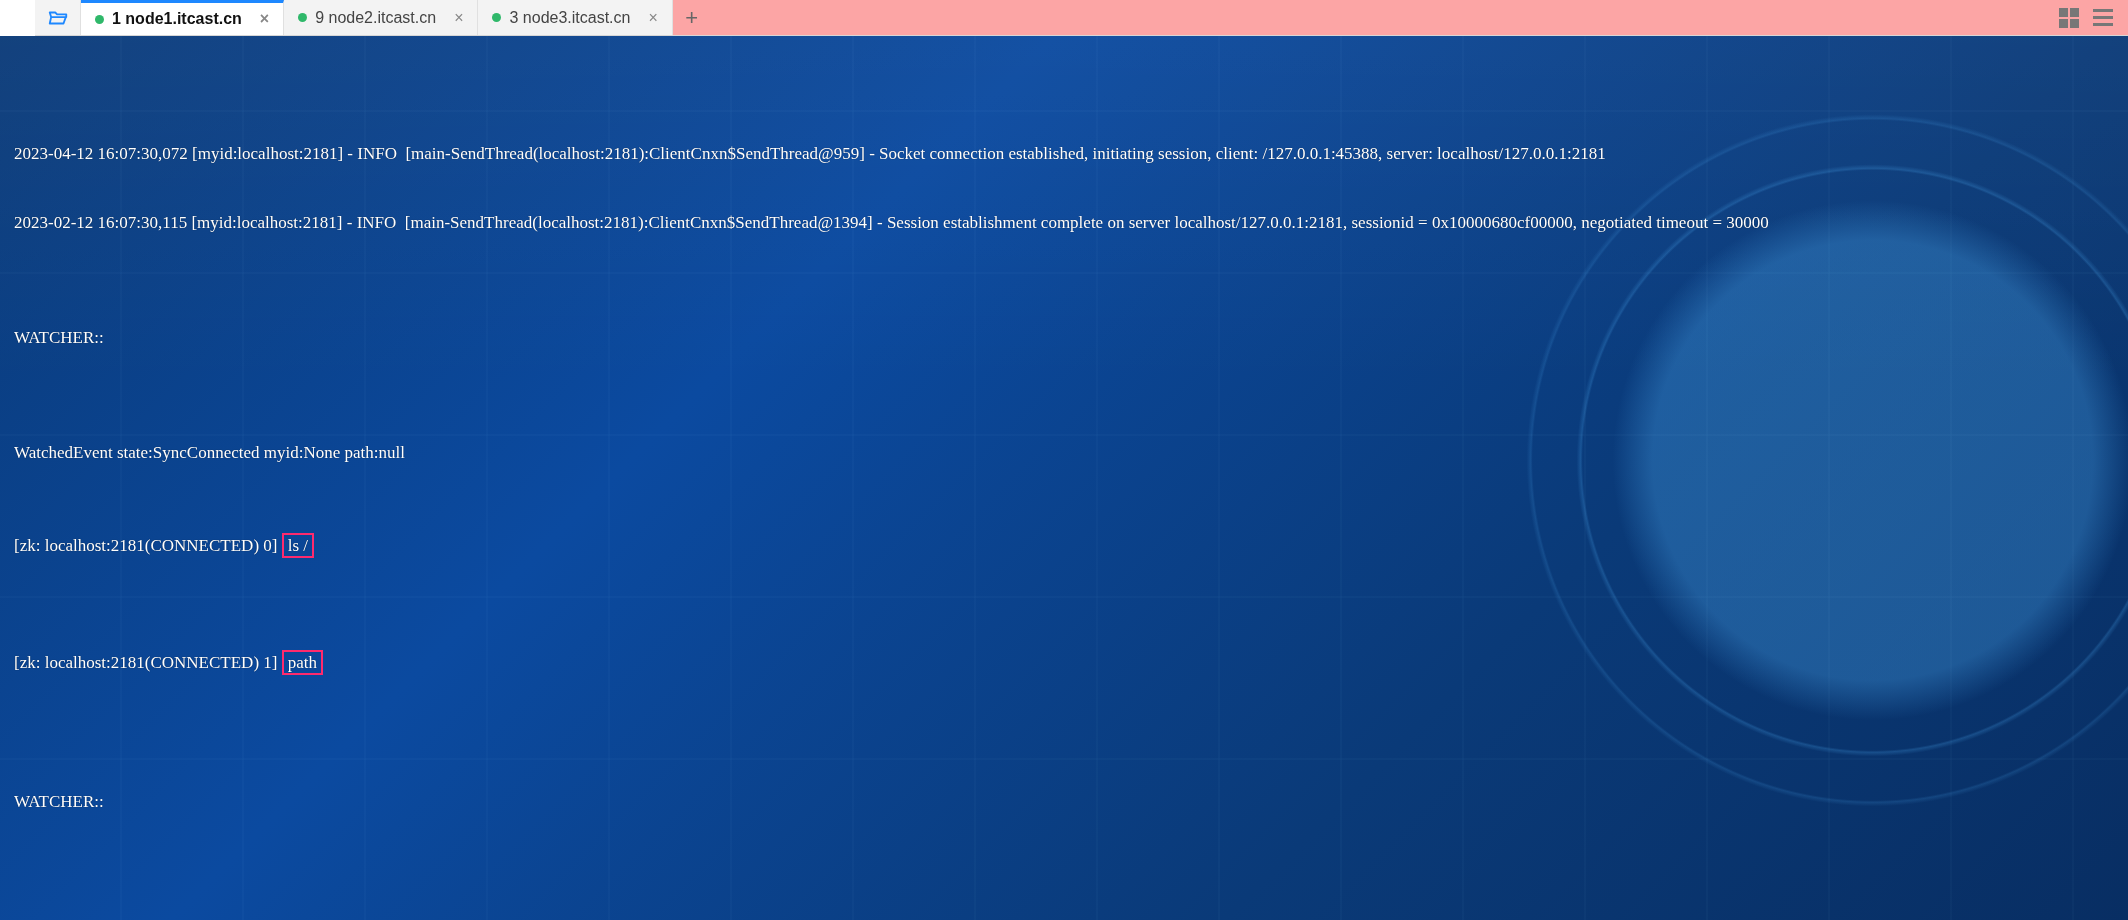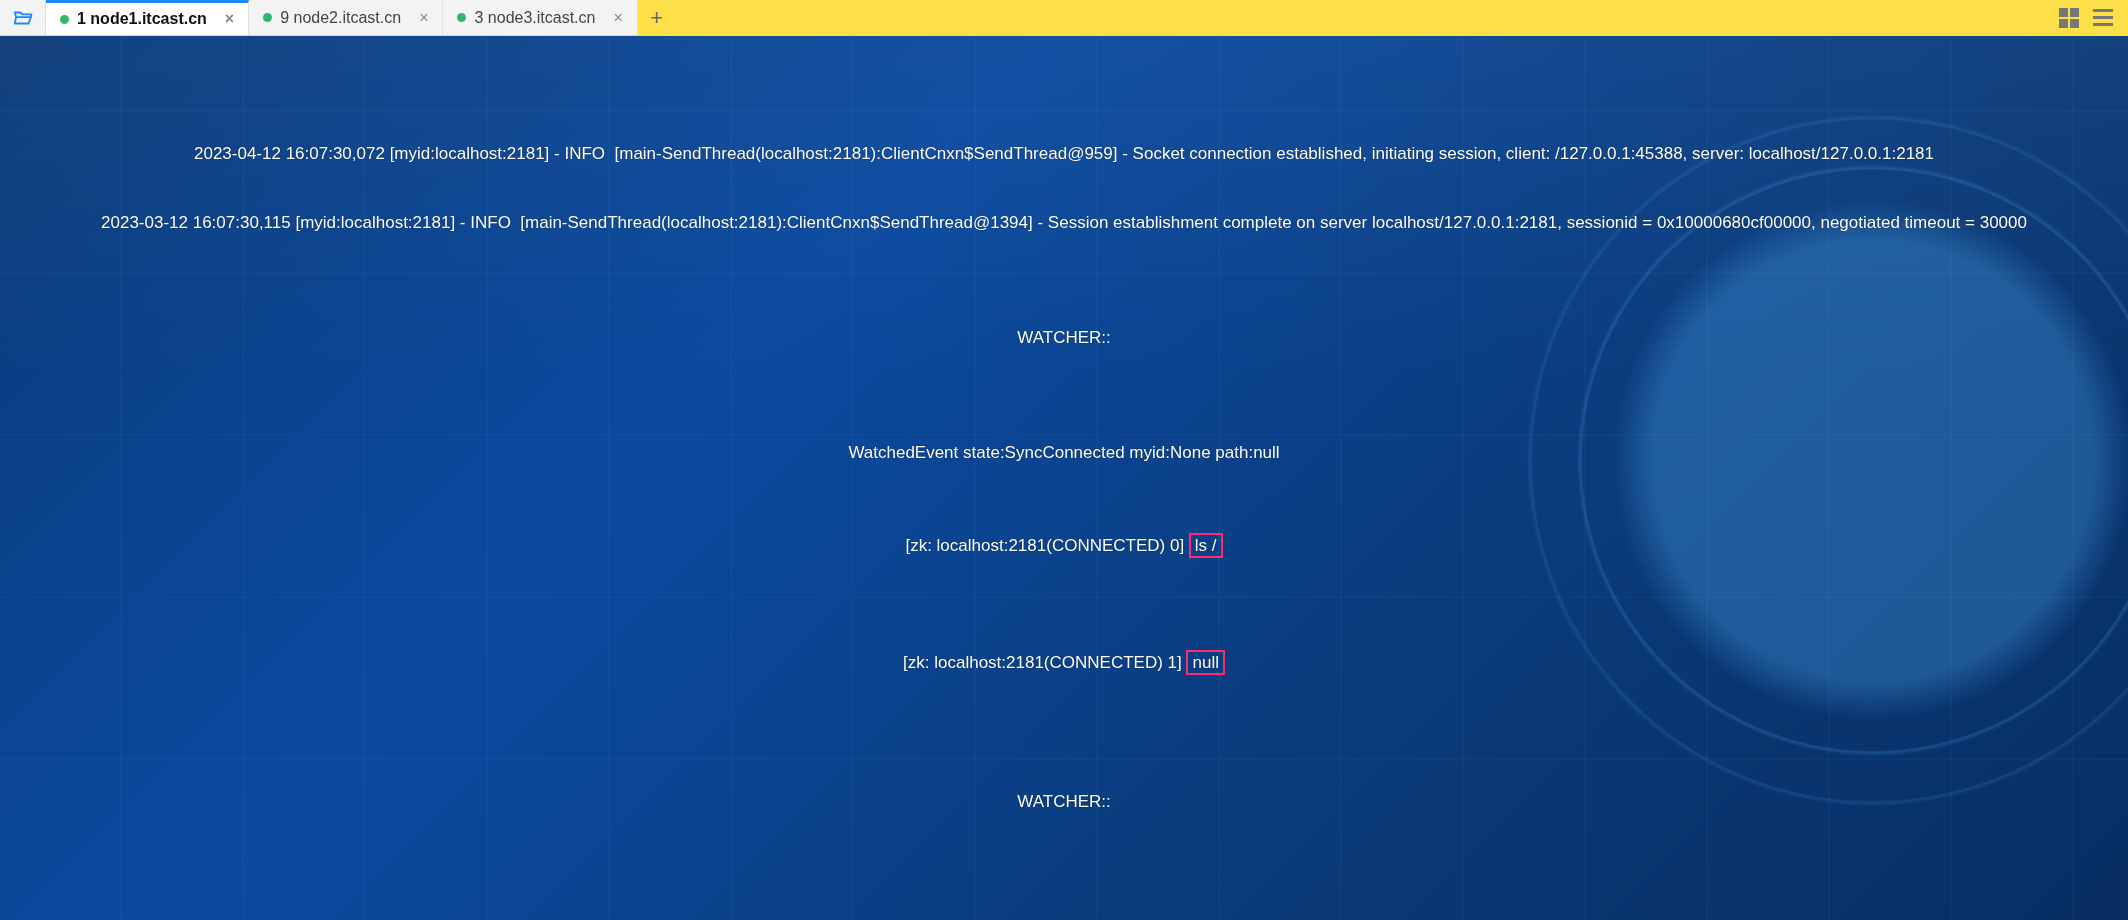--- a/index.html
+++ b/index.html
@@ -1,24 +1,25 @@
 <!DOCTYPE html>
 <html><head>
 <meta charset="utf-8">
 <style>
   * { margin: 0; padding: 0; box-sizing: border-box; }
   html, body { width: 2128px; height: 920px; overflow: hidden; font-family: "Segoe UI", Arial, sans-serif; }
 
   
   .tabbar {
     height: 36px;
-    background: #fde047;
+    background: #fca5a5;
     border-bottom: 1px solid #d7d7d7;
     display: flex;
     align-items: stretch;
+    margin-left: 35px;
   }
   .folder-btn {
     width: 46px;
     display: flex; align-items: center; justify-content: center;
     background: #f3f3f3;
     border-right: 1px solid #e0e0e0;
   }
   .folder-btn svg { width: 22px; height: 22px; }
   .tabs { display: flex; align-items: stretch; }
   .tab {
@@ -61,28 +62,27 @@
     position: relative;
     width: 100%;
     height: calc(920px - 36px);
     background:
       radial-gradient(circle at 88% 48%, rgba(70,160,230,0.35) 0 220px, transparent 260px),
       radial-gradient(circle at 88% 48%, transparent 290px, rgba(70,160,230,0.25) 292px, transparent 296px),
       radial-gradient(circle at 88% 48%, transparent 340px, rgba(70,160,230,0.18) 342px, transparent 346px),
       linear-gradient(180deg, rgba(255,255,255,0.04), rgba(255,255,255,0) 40%),
       linear-gradient(135deg, #0a3a78 0%, #0b4aa0 35%, #0a3a78 70%, #082e63 100%);
     color: #ffffff;
-    font-family: Liberation Sans, sans-serif;
+    font-family: Liberation Serif, serif;
     font-size: 17px;
     line-height: 23px;
     padding: 14px 14px 0 14px;
     white-space: pre-wrap;
     text-shadow: 0 0 1px rgba(0,0,0,0.6);
     overflow: hidden;
-    text-align: center;
   }
   .terminal .deco {
     position: absolute; inset: 0; pointer-events: none; opacity: 0.35;
     background:
       repeating-linear-gradient(90deg, transparent 0 120px, rgba(120,190,255,0.08) 120px 122px),
       repeating-linear-gradient(0deg, transparent 0 160px, rgba(120,190,255,0.08) 160px 162px);
     mix-blend-mode: screen;
   }
   .line { display: block; }
   .hlbox {
@@ -135,30 +135,30 @@
           <span></span>
         </span>
     </span>
   </div>
 </div>
 
 <div class="terminal">
   <div class="deco"></div>
 
   <span class="line">2023-04-12 16:07:30,072 [myid:localhost:2181] - INFO  [main-SendThread(localhost:2181):ClientCnxn$SendThread@959] - Socket connection established, initiating session, client: /127.0.0.1:45388, server: localhost/127.0.0.1:2181</span>
-  <span class="line">2023-03-12 16:07:30,115 [myid:localhost:2181] - INFO  [main-SendThread(localhost:2181):ClientCnxn$SendThread@1394] - Session establishment complete on server localhost/127.0.0.1:2181, sessionid = 0x10000680cf00000, negotiated timeout = 30000</span>
+  <span class="line">2023-02-12 16:07:30,115 [myid:localhost:2181] - INFO  [main-SendThread(localhost:2181):ClientCnxn$SendThread@1394] - Session establishment complete on server localhost/127.0.0.1:2181, sessionid = 0x10000680cf00000, negotiated timeout = 30000</span>
   <span class="line"></span>
   <span class="line">WATCHER::</span>
   <span class="line"></span>
   <span class="line">WatchedEvent state:SyncConnected myid:None path:null</span>
 
   <span class="line"><span>[zk: localhost:2181(CONNECTED) 0] </span><span class="hlbox">ls /</span></span>
 
 
-  <span class="line"><span>[zk: localhost:2181(CONNECTED) 1] </span><span class="hlbox">null</span></span>
+  <span class="line"><span>[zk: localhost:2181(CONNECTED) 1] </span><span class="hlbox">path</span></span>
 
   <span class="line"></span>
   <span class="line">WATCHER::</span>
   <span class="line"></span>
   
   
   
 
   
 

